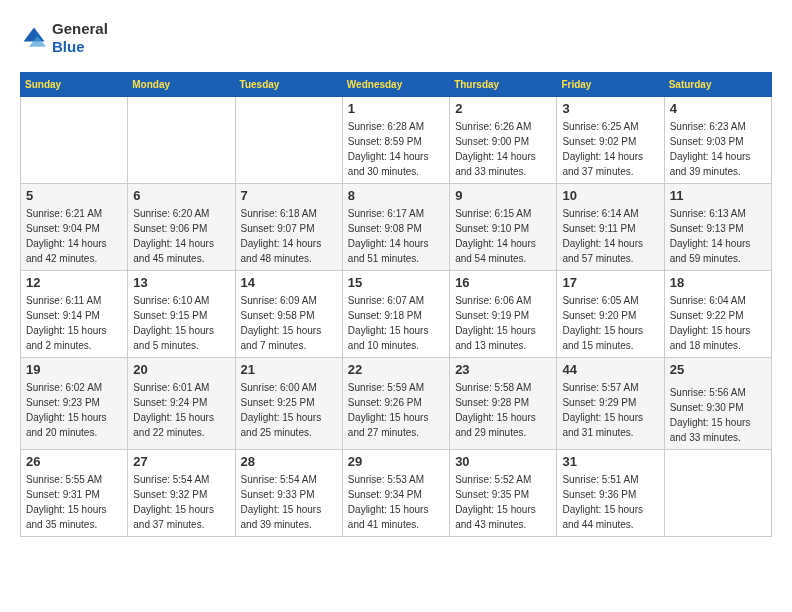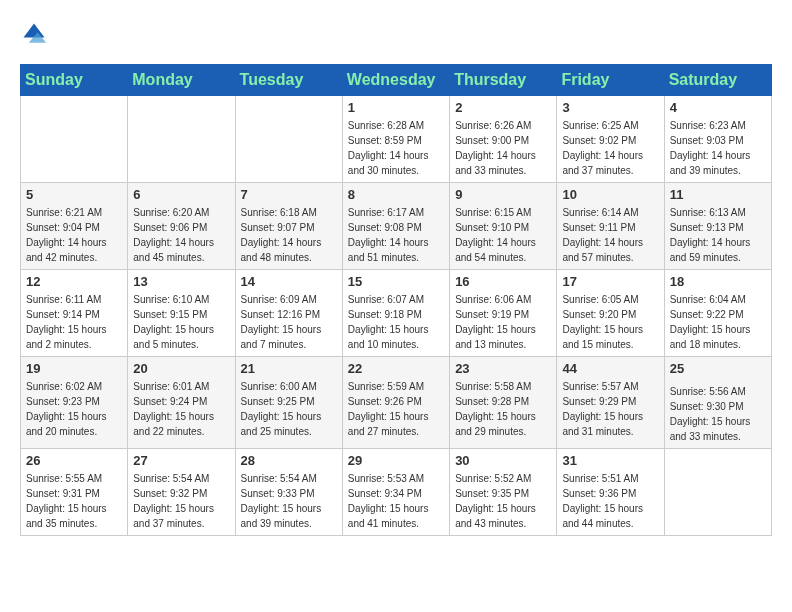--- a/index.html
+++ b/index.html
@@ -37,24 +37,24 @@
       font-size: 16px;
       color: #555;
     }
     table {
       width: 100%;
       border-collapse: collapse;
       font-size: 11px;
     }
     thead tr th {
       background: #1a5fb4;
-      color: #86efac;
+      color: #fde047;
       padding: 6px 4px;
       text-align: left;
-      font-size: 16px;
+      font-size: 10px;
       font-weight: bold;
       border: 1px solid #1a5fb4;
     }
     tbody tr td {
       border: 1px solid #ccc;
       vertical-align: top;
       padding: 4px 5px;
       min-height: 80px;
       width: calc(100% / 7);
     }
@@ -81,20 +81,24 @@
   </style>
 </head>
 <body>
 
 <div class="header">
   <div class="logo">
     <svg class="logo-icon" viewBox="0 0 32 32">
       <polygon points="16,4 28,20 4,20" fill="#1a5fb4"></polygon>
       <polygon points="20,14 30,26 10,26" fill="#4a9fd4" opacity="0.7"></polygon>
     </svg>
+    <div>
+      <div style="font-size:15px; font-weight:bold; color:#333; line-height:1.2;">General</div>
+      <div style="font-size:15px; font-weight:bold; color:#1a5fb4; line-height:1.2;">Blue</div>
+    </div>
   </div>
   <div class="title-block">
   </div>
 </div>
 
 <table>
   <thead>
     <tr>
     <th>Sunday</th>
         <th>Monday</th>
@@ -201,21 +205,21 @@
         <td>
           <div class="day-number">13</div>
           <div class="day-info" style="white-space: pre-line;">Sunrise: 6:10 AM
 Sunset: 9:15 PM
 Daylight: 15 hours
 and 5 minutes.</div>
         </td>
         <td>
           <div class="day-number">14</div>
           <div class="day-info" style="white-space: pre-line;">Sunrise: 6:09 AM
-Sunset: 12:16 PM
+Sunset: 9:58 PM
 Daylight: 15 hours
 and 7 minutes.</div>
         </td>
         <td>
           <div class="day-number">15</div>
           <div class="day-info" style="white-space: pre-line;">Sunrise: 6:07 AM
 Sunset: 9:18 PM
 Daylight: 15 hours
 and 10 minutes.</div>
         </td>

